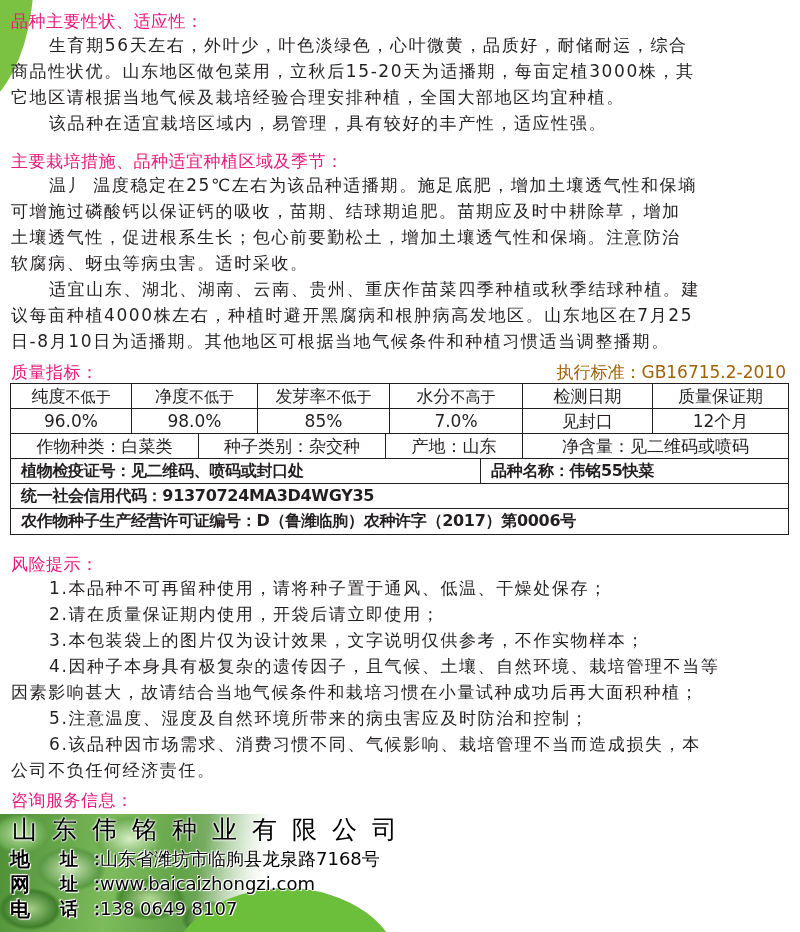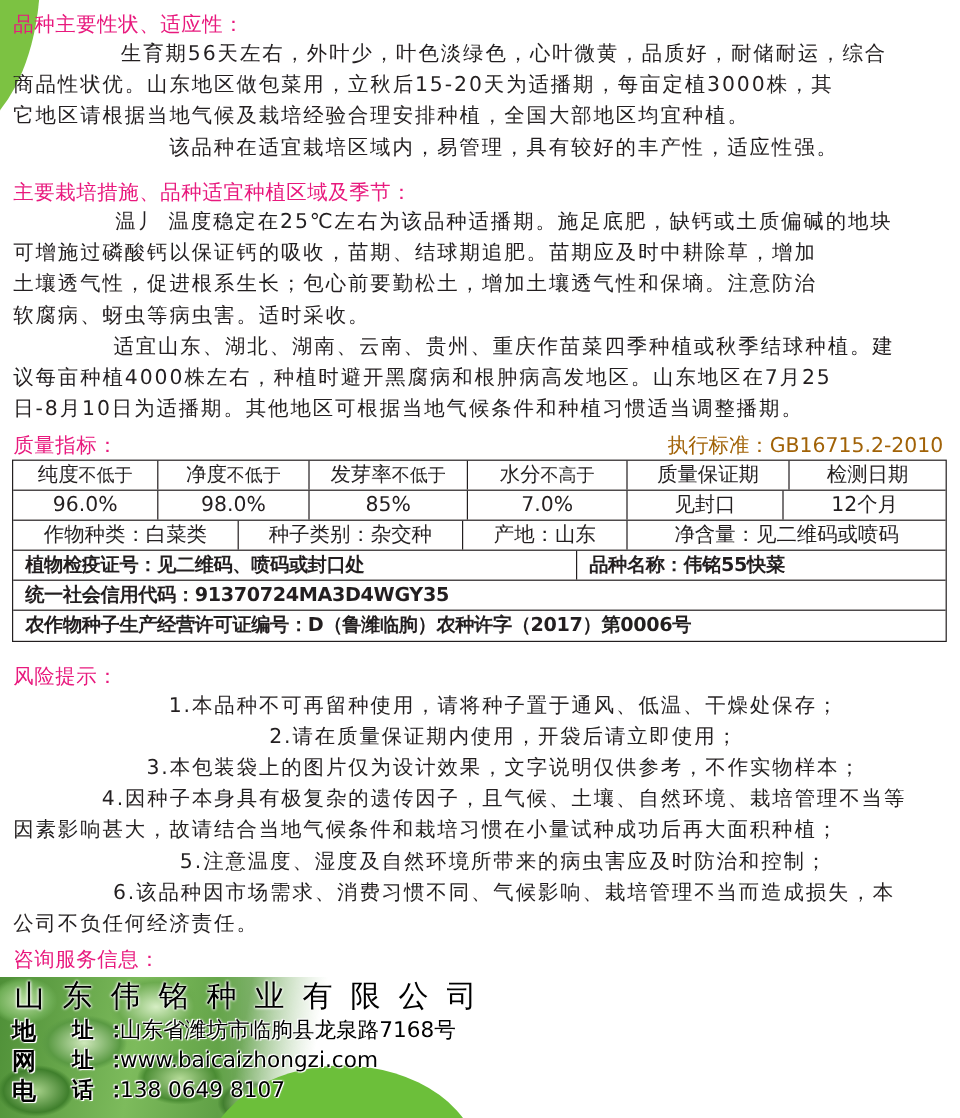--- a/index.html
+++ b/index.html
@@ -28,21 +28,21 @@
     -webkit-mask-image: linear-gradient(90deg, #000 55%, transparent 100%);
     mask-image: linear-gradient(90deg, #000 55%, transparent 100%);
   }
   .bottom-hill {
     position: absolute; left: 170px; top: 888px; width: 230px; height: 140px;
     background: #6cbf3a; border-radius: 50% 50% 0 0 / 60% 60% 0 0;
   }
 
   .sec-title { position: absolute; left: 11px; font-size: 17px; color: #e8197d; letter-spacing: 0.5px; line-height: 20px; white-space: nowrap; }
   .para { position: absolute; left: 11px; width: 780px; font-size: 17px; line-height: 26px; letter-spacing: 1.6px; white-space: nowrap; color: #231f20; }
-  .para .indent { padding-left: 38px; text-align: center; }
+  .para .indent { padding-left: 38px; }
 
   .std { position: absolute; right: 14px; top: 362px; font-size: 17px; color: #a16207; line-height: 20px; white-space: nowrap; }
 
   .table { position: absolute; left: 10px; top: 383px; width: 779px; border: 1.5px solid #231f20; }
   .trow { display: flex; height: 25px; border-bottom: 1.2px solid #231f20; }
   .trow:last-child { border-bottom: none; justify-content: flex-end; }
   .cell { border-right: 1.2px solid #231f20; font-size: 17px; line-height: 24px; text-align: center; white-space: nowrap; overflow: hidden; }
   .cell:last-child { border-right: none; }
   .cell small { font-size: 15px; letter-spacing: 0; }
   .cell.left { text-align: left; padding-left: 10px; }
@@ -62,40 +62,40 @@
 <div class="sec-title" style="top:11px">品种主要性状、适应性：</div>
 <div class="para" style="top:32px">
   <div class="indent">生育期56天左右，外叶少，叶色淡绿色，心叶微黄，品质好，耐储耐运，综合</div>
   <div>商品性状优。山东地区做包菜用，立秋后15-20天为适播期，每亩定植3000株，其</div>
   <div>它地区请根据当地气候及栽培经验合理安排种植，全国大部地区均宜种植。</div>
   <div class="indent">该品种在适宜栽培区域内，易管理，具有较好的丰产性，适应性强。</div>
 </div>
 
 <div class="sec-title" style="top:151px">主要栽培措施、品种适宜种植区域及季节：</div>
 <div class="para" style="top:172px">
-  <div class="indent">温丿 温度稳定在25℃左右为该品种适播期。施足底肥，缺钙或土质偏碱的地块</div>
+  <div class="indent">温丿 温度稳定在25℃左右为该品种适播期。施足底肥，增加土壤透气性和保墒</div>
   <div>可增施过磷酸钙以保证钙的吸收，苗期、结球期追肥。苗期应及时中耕除草，增加</div>
   <div>土壤透气性，促进根系生长；包心前要勤松土，增加土壤透气性和保墒。注意防治</div>
   <div>软腐病、蚜虫等病虫害。适时采收。</div>
   <div class="indent">适宜山东、湖北、湖南、云南、贵州、重庆作苗菜四季种植或秋季结球种植。建</div>
   <div>议每亩种植4000株左右，种植时避开黑腐病和根肿病高发地区。山东地区在7月25</div>
   <div>日-8月10日为适播期。其他地区可根据当地气候条件和种植习惯适当调整播期。</div>
 </div>
 
 <div class="sec-title" style="top:362px">质量指标：</div>
 <div class="std">执行标准：GB16715.2-2010</div>
 
 <div class="table">
   <div class="trow">
     <div class="cell" style="width:121px"><span>纯度</span><small>不低于</small></div>
     <div class="cell" style="width:126px"><span>净度</span><small>不低于</small></div>
     <div class="cell" style="width:132px"><span>发芽率</span><small>不低于</small></div>
     <div class="cell" style="width:133px"><span>水分</span><small>不高于</small></div>
+    <div class="cell" style="width:130px"><span>检测日期</span></div>
     <div class="cell" style="flex:1"><span>质量保证期</span></div>
-    <div class="cell" style="width:130px"><span>检测日期</span></div>
   </div>
   <div class="trow">
     <div class="cell" style="width:121px">96.0%</div>
     <div class="cell" style="width:126px">98.0%</div>
     <div class="cell" style="width:132px">85%</div>
     <div class="cell" style="width:133px">7.0%</div>
     <div class="cell" style="width:130px">见封口</div>
     <div class="cell" style="flex:1">12个月</div>
   </div>
   <div class="trow">

